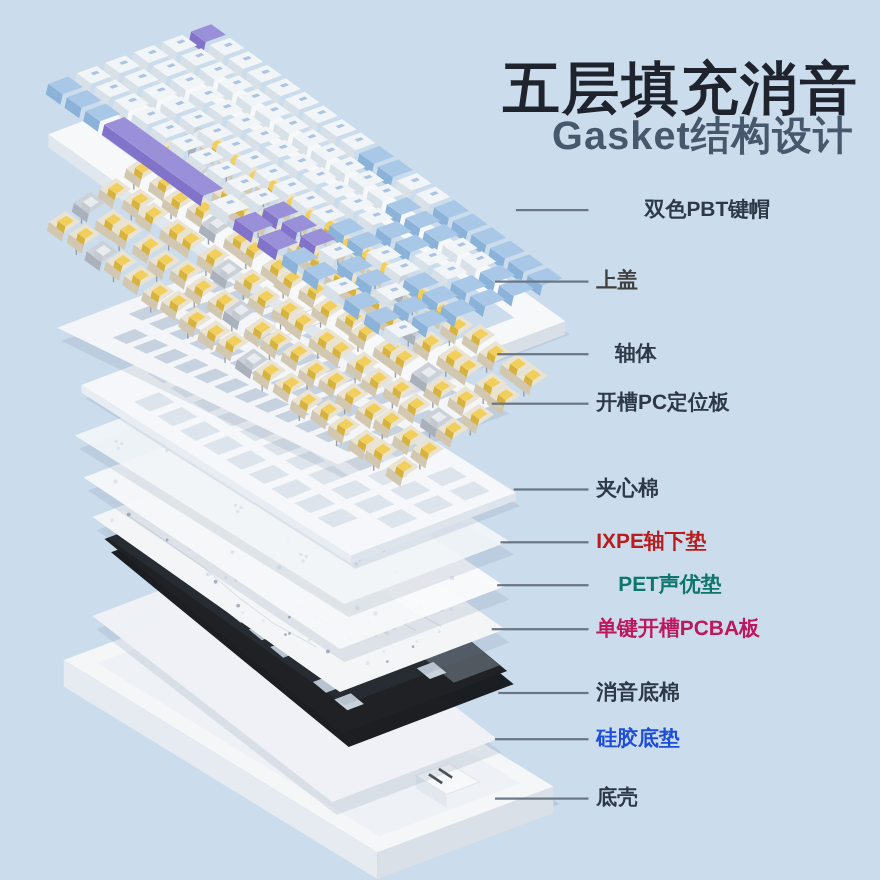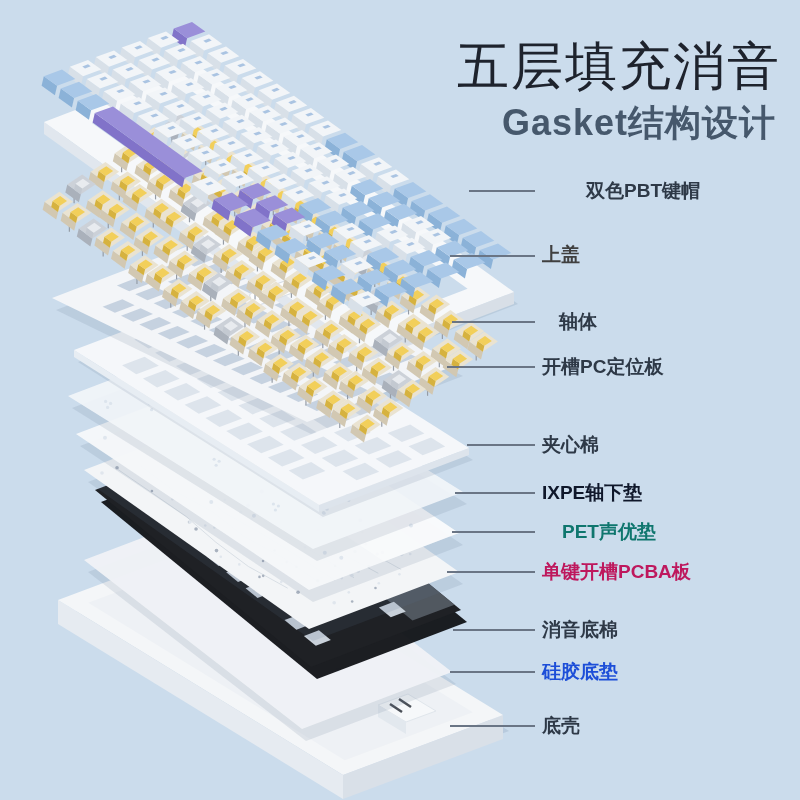--- a/index.html
+++ b/index.html
@@ -1,19 +1,19 @@
 <!DOCTYPE html>
 <html><head>
 <meta charset="utf-8">
 <style>
   html,body{margin:0;padding:0;}
   body{width:800px;height:800px;overflow:hidden;font-family:"Liberation Sans","DejaVu Sans",sans-serif;}
   .stage{position:relative;width:800px;height:800px;overflow:hidden;}
   #kb{position:absolute;left:0;top:0;z-index:1;}
-  .title{position:absolute;top:32px;right:19px;z-index:3;font-size:52px;font-weight:400;letter-spacing:2px;white-space:nowrap;}
+  .title{position:absolute;top:46px;right:19px;z-index:3;font-size:52px;font-weight:700;letter-spacing:2px;white-space:nowrap;}
   .subtitle{position:absolute;top:99px;right:24px;z-index:3;font-size:36px;font-weight:700;letter-spacing:1px;white-space:nowrap;}
   .callout{position:absolute;left:0;width:800px;height:26px;top:calc(var(--y) - 13px);z-index:3;}
   .cline{position:absolute;display:block;left:var(--x1);width:calc(535px - var(--x1));top:12px;height:2px;}
   .ctext{position:absolute;left:542px;top:0;line-height:26px;font-size:19px;font-weight:700;white-space:nowrap;}
 </style>
 </head>
 <body style="background: rgb(203, 220, 236);">
 
 <div class="stage">
   <svg id="kb" width="800" height="800" viewBox="0 0 800 800">
@@ -1136,21 +1136,21 @@
   <div class="callout" style="--y:367px;--x1:447px">
     <i class="cline" style="background: rgb(106, 117, 133);"></i>
     <span class="ctext" style="color: rgb(46, 57, 71);">开槽PC定位板</span>
   </div>
   <div class="callout" style="--y:445px;--x1:467px">
     <i class="cline" style="background: rgb(106, 117, 133);"></i>
     <span class="ctext" style="color: rgb(46, 57, 71);">夹心棉</span>
   </div>
   <div class="callout" style="--y:493px;--x1:455px">
     <i class="cline" style="background: rgb(106, 117, 133);"></i>
-    <span class="ctext" style="color: #0f172a;">IXPE轴下垫</span>
+    <span class="ctext" style="color: #b91c1c;">IXPE轴下垫</span>
   </div>
   <div class="callout" style="--y:532px;--x1:452px">
     <i class="cline" style="background: rgb(106, 117, 133);"></i>
     <span class="ctext" style="color: #0f766e; margin-left: 20px;">PET声优垫</span>
   </div>
   <div class="callout" style="--y:572px;--x1:447px">
     <i class="cline" style="background: rgb(106, 117, 133);"></i>
     <span class="ctext" style="color: #be185d;">单键开槽PCBA板</span>
   </div>
   <div class="callout" style="--y:630px;--x1:453px">

